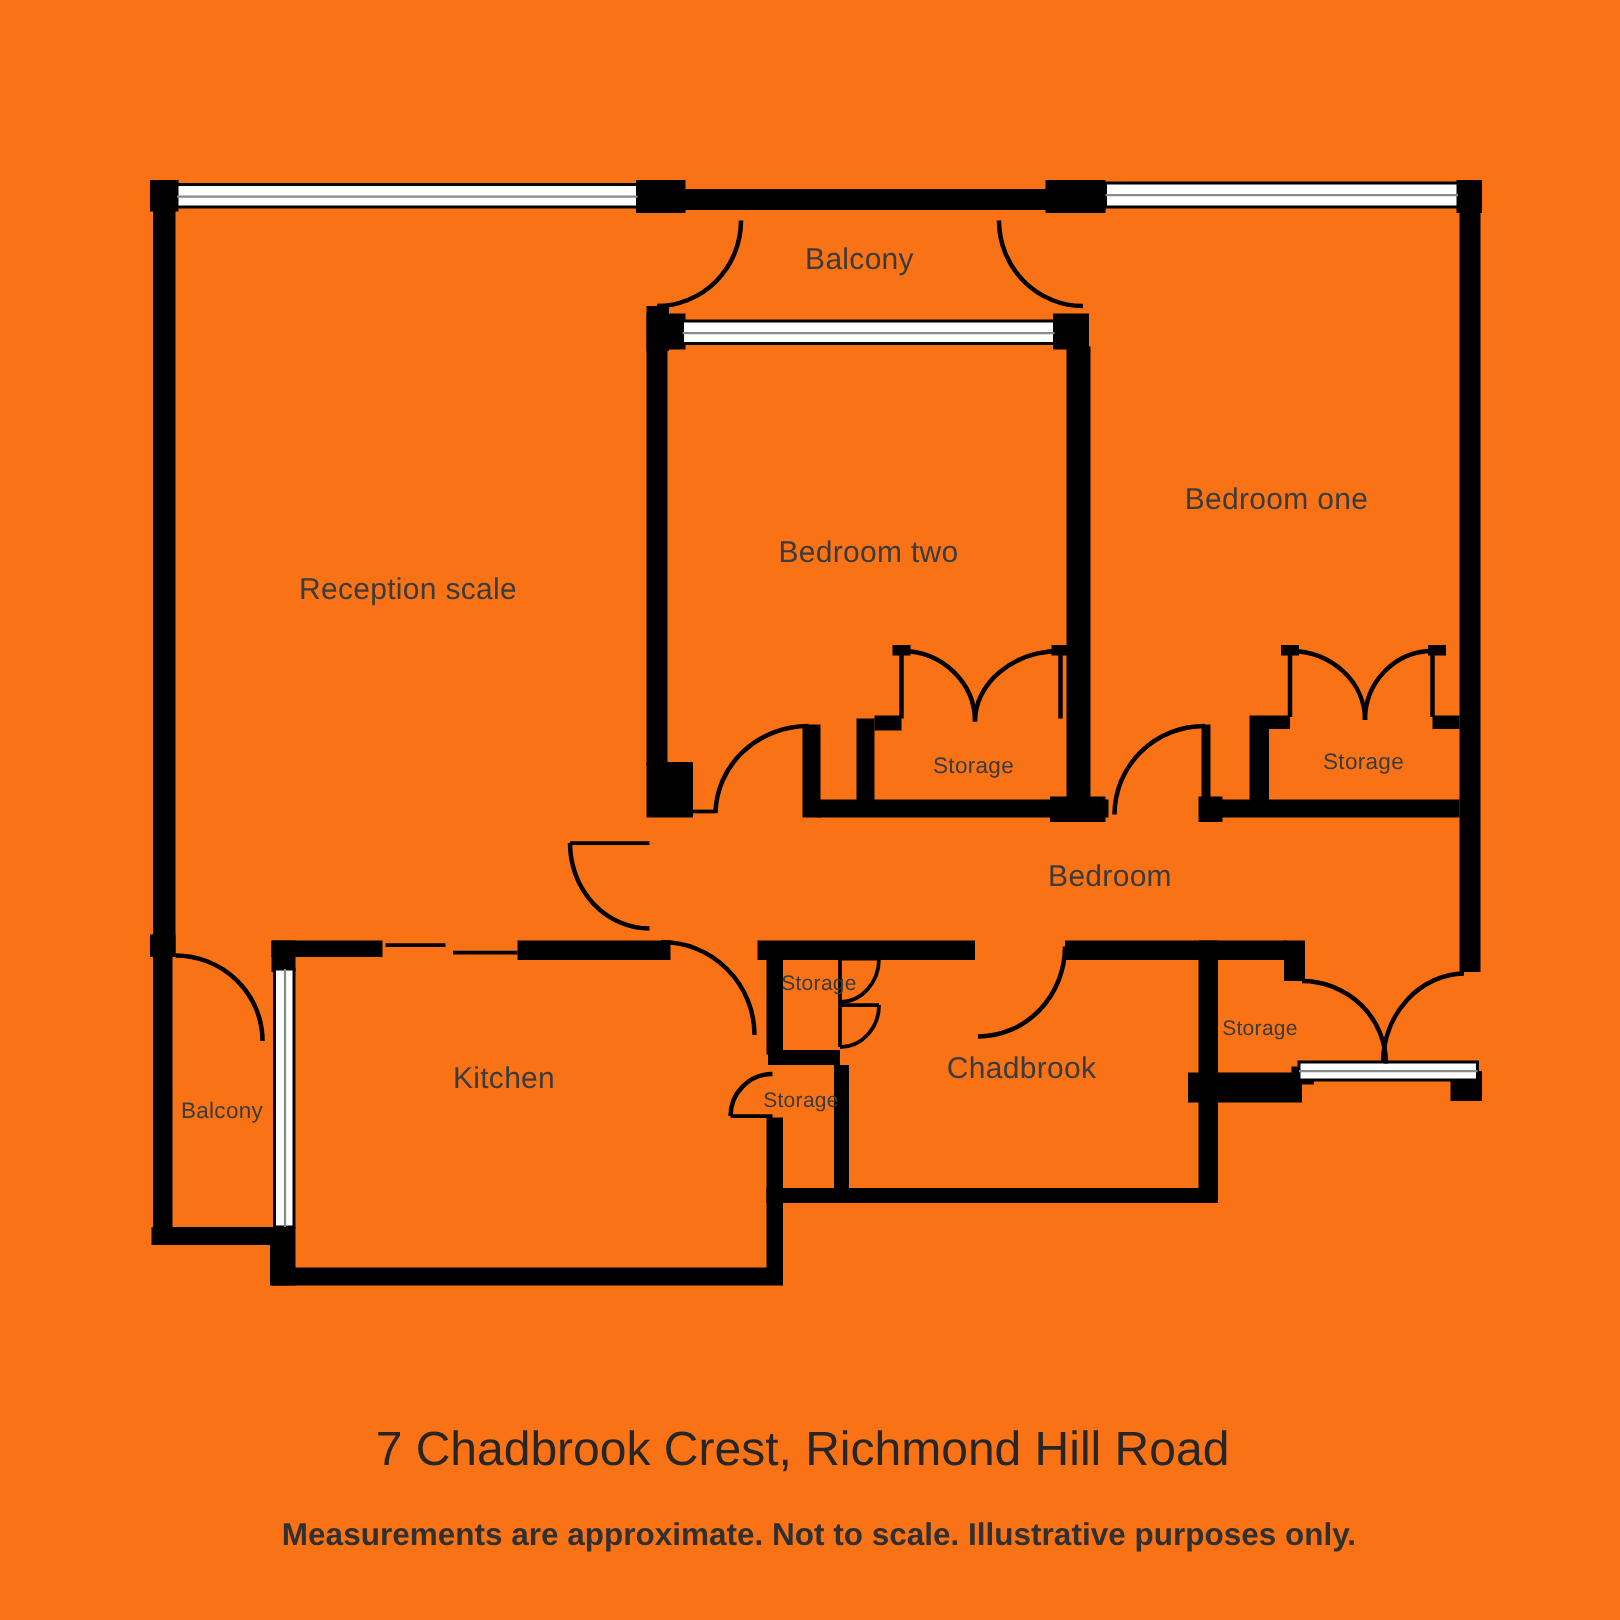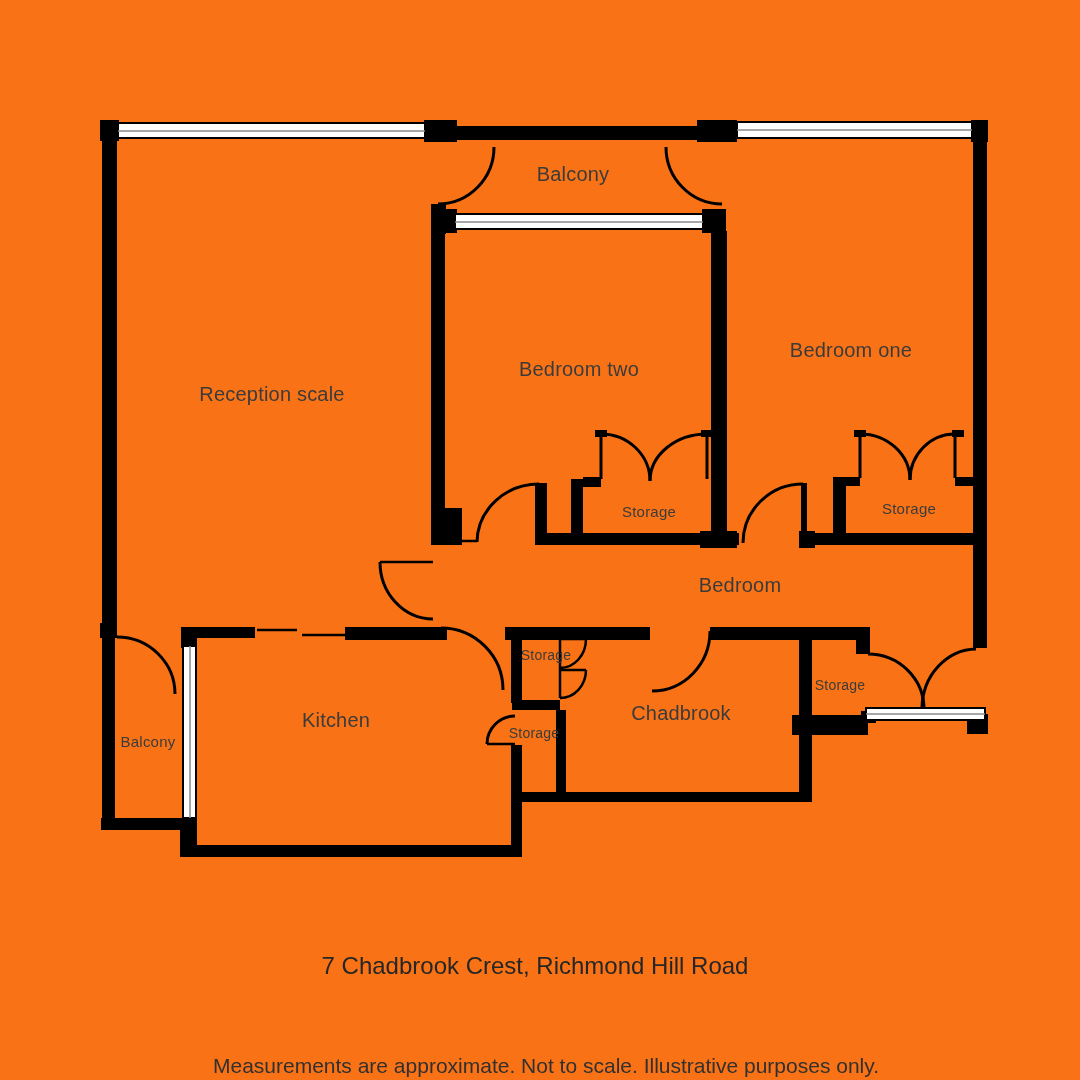--- a/index.html
+++ b/index.html
@@ -20,21 +20,21 @@
     letter-spacing:0.2px;
   }
   .room-label.small{font-size:15px;}
   .room-label.tiny{font-size:14px;}
   .caption{
     position:absolute;
     transform:translate(-50%,-50%);
     white-space:nowrap;
     color:#262626;
   }
-  #plan-title{font-size:24px;}
+  #plan-title{font-size:32px;}
   #plan-disclaimer{font-size:21px;color:#303030;}
 </style>
 </head>
 <body>
 
 <div id="canvas">
 
   <svg id="plan-svg" width="1080" height="1080" viewBox="0 0 1080 1080">
 
     <g fill="#000000" stroke="none">
@@ -172,27 +172,27 @@
       <g stroke-width="2.5">
         <line x1="257" y1="630" x2="297" y2="630"></line>
         <line x1="302" y1="635" x2="345" y2="635"></line>
       </g>
     </g>
   </svg>
 
   <div class="room-label" style="left:573px;top:174px;">Balcony</div>
   <div class="room-label" style="left:272px;top:394px;">Reception scale</div>
   <div class="room-label" style="left:579px;top:369px;text-align:right;">Bedroom two</div>
-  <div class="room-label" style="left:851px;top:334px;margin-top:16px;">Bedroom one</div>
+  <div class="room-label" style="left:851px;top:334px;">Bedroom one</div>
   <div class="room-label small" style="left:649px;top:511px;">Storage</div>
   <div class="room-label small" style="left:909px;top:508px;">Storage</div>
   <div class="room-label" style="left:740px;top:585px;">Bedroom</div>
   <div class="room-label tiny" style="left:546px;top:655px;">Storage</div>
   <div class="room-label tiny" style="left:840px;top:685px;">Storage</div>
   <div class="room-label" style="left:681px;top:713px;">Chadbrook</div>
   <div class="room-label tiny" style="left:534px;top:733px;">Storage</div>
   <div class="room-label" style="left:336px;top:720px;">Kitchen</div>
   <div class="room-label small" style="left:148px;top:741px;">Balcony</div>
 
   <div class="caption" id="plan-title" style="left:535px;top:966px;">7 Chadbrook Crest, Richmond Hill Road</div>
-  <div class="caption" id="plan-disclaimer" style="left:546px;top:1066px;">Measurements are approximate. Not to scale. Illustrative purposes only.</div>
+  <div class="caption" id="plan-disclaimer" style="left:546px;top:1024px;font-weight:bold;">Measurements are approximate. Not to scale. Illustrative purposes only.</div>
 
 </div>
 
 </body></html>

